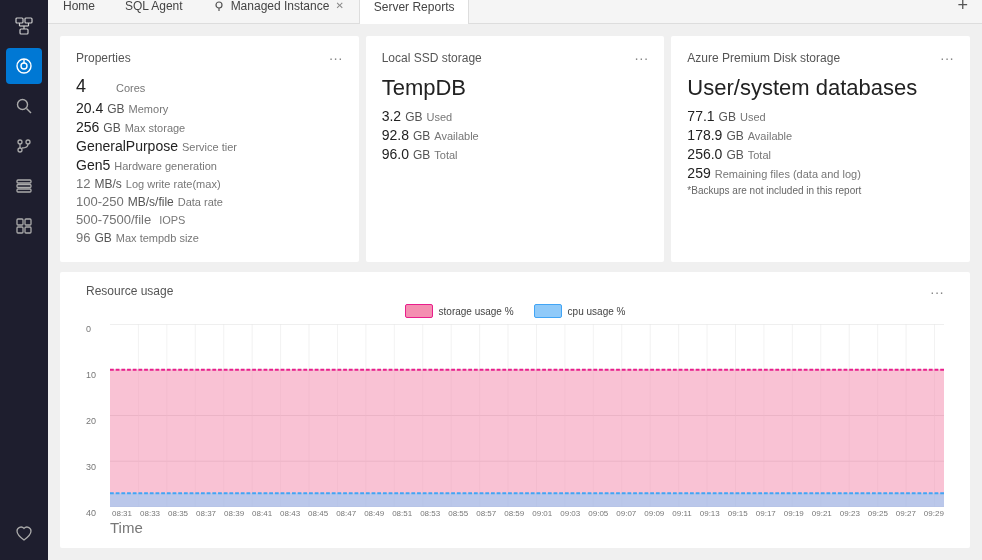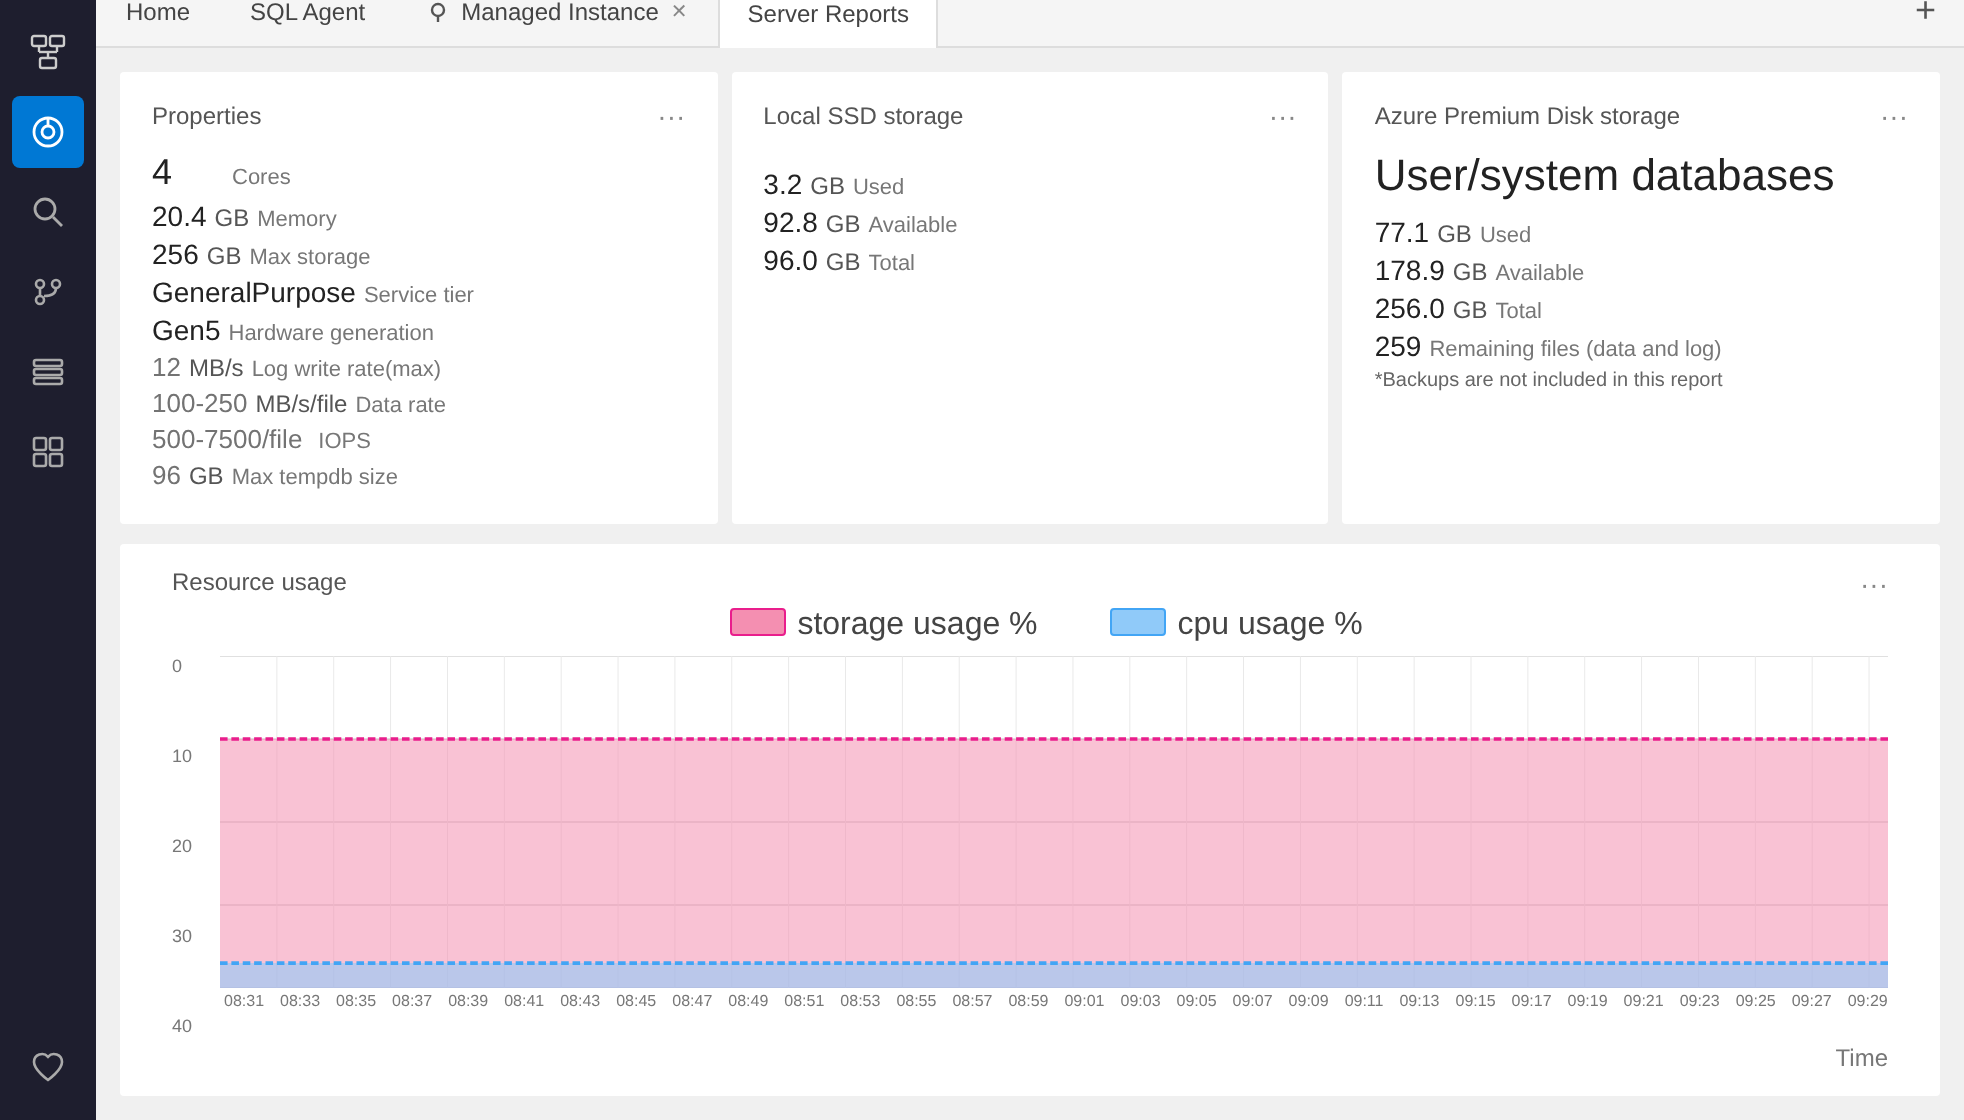--- a/index.html
+++ b/index.html
@@ -183,24 +183,24 @@
       margin-bottom: 4px;
     }
     .legend {
       display: flex;
       justify-content: center;
       gap: 20px;
       margin-bottom: 6px;
     }
     .legend-item {
       display: flex;
+      align-items: center;
       gap: 6px;
-      font-size: 16px;
+      font-size: 10px;
       color: #444;
-      margin-left: 16px;
     }
     .legend-box {
       width: 28px;
       height: 14px;
       border-radius: 2px;
     }
 
     
     .chart-wrap {
       flex: 1;
@@ -383,20 +383,21 @@
           <span class="prop-unit">GB</span>
           <span class="prop-label">Max tempdb size</span>
         </div>
       </div>
 
       <div class="card">
         <div class="card-header">
           <span>Local SSD storage</span>
           <span class="card-more">···</span>
         </div>
+        <div class="card-title-large">TempDB</div>
         <div style="height:8px;"></div>
         <div class="prop-line">
           <span class="prop-val-medium">3.2</span>
           <span class="prop-unit">GB</span>
           <span class="prop-label">Used</span>
         </div>
         <div class="prop-line">
           <span class="prop-val-medium">92.8</span>
           <span class="prop-unit">GB</span>
           <span class="prop-label">Available</span>
@@ -537,19 +538,19 @@
             <span>09:13</span>
             <span>09:15</span>
             <span>09:17</span>
             <span>09:19</span>
             <span>09:21</span>
             <span>09:23</span>
             <span>09:25</span>
             <span>09:27</span>
             <span>09:29</span>
           </div>
-          <div style="text-align:right; font-size:12px; color:#777; margin-top:17px;">Time</div>
+          <div style="text-align:left; font-size:15px; color:#777; margin-top:1px;">Time</div>
         </div>
       </div>
     </div>
 
   </div>
 </div>
 
 </body></html>

